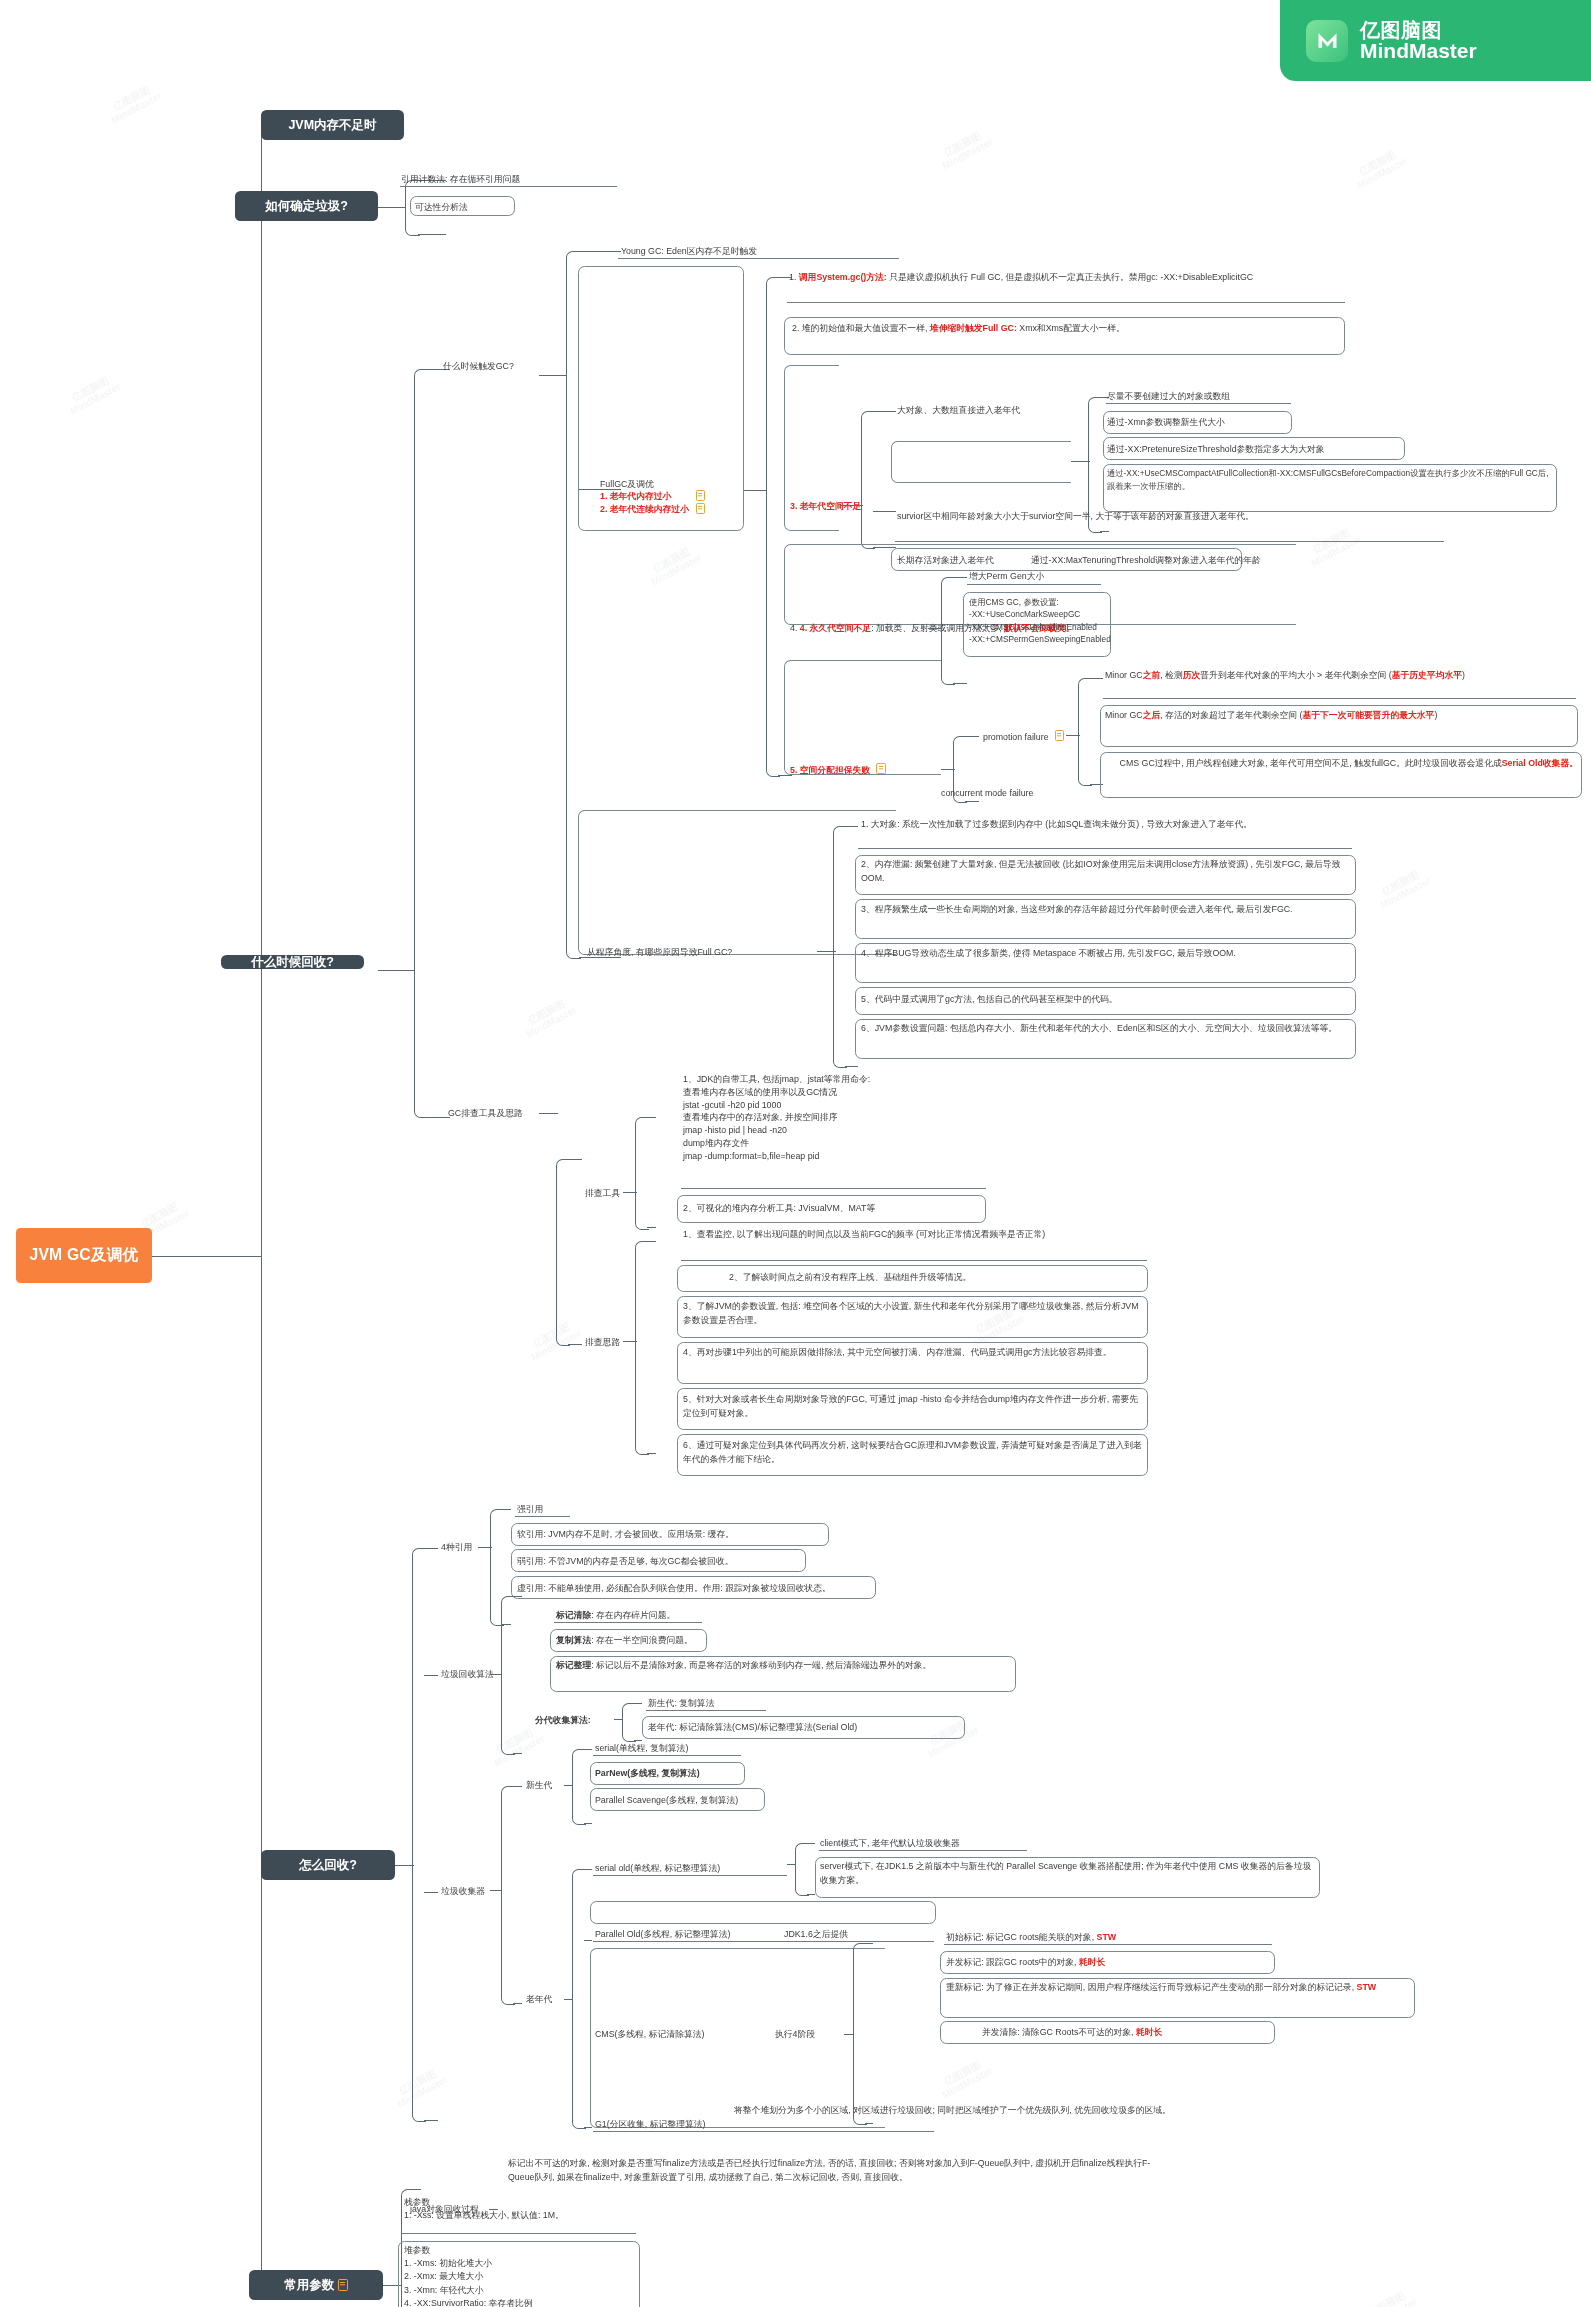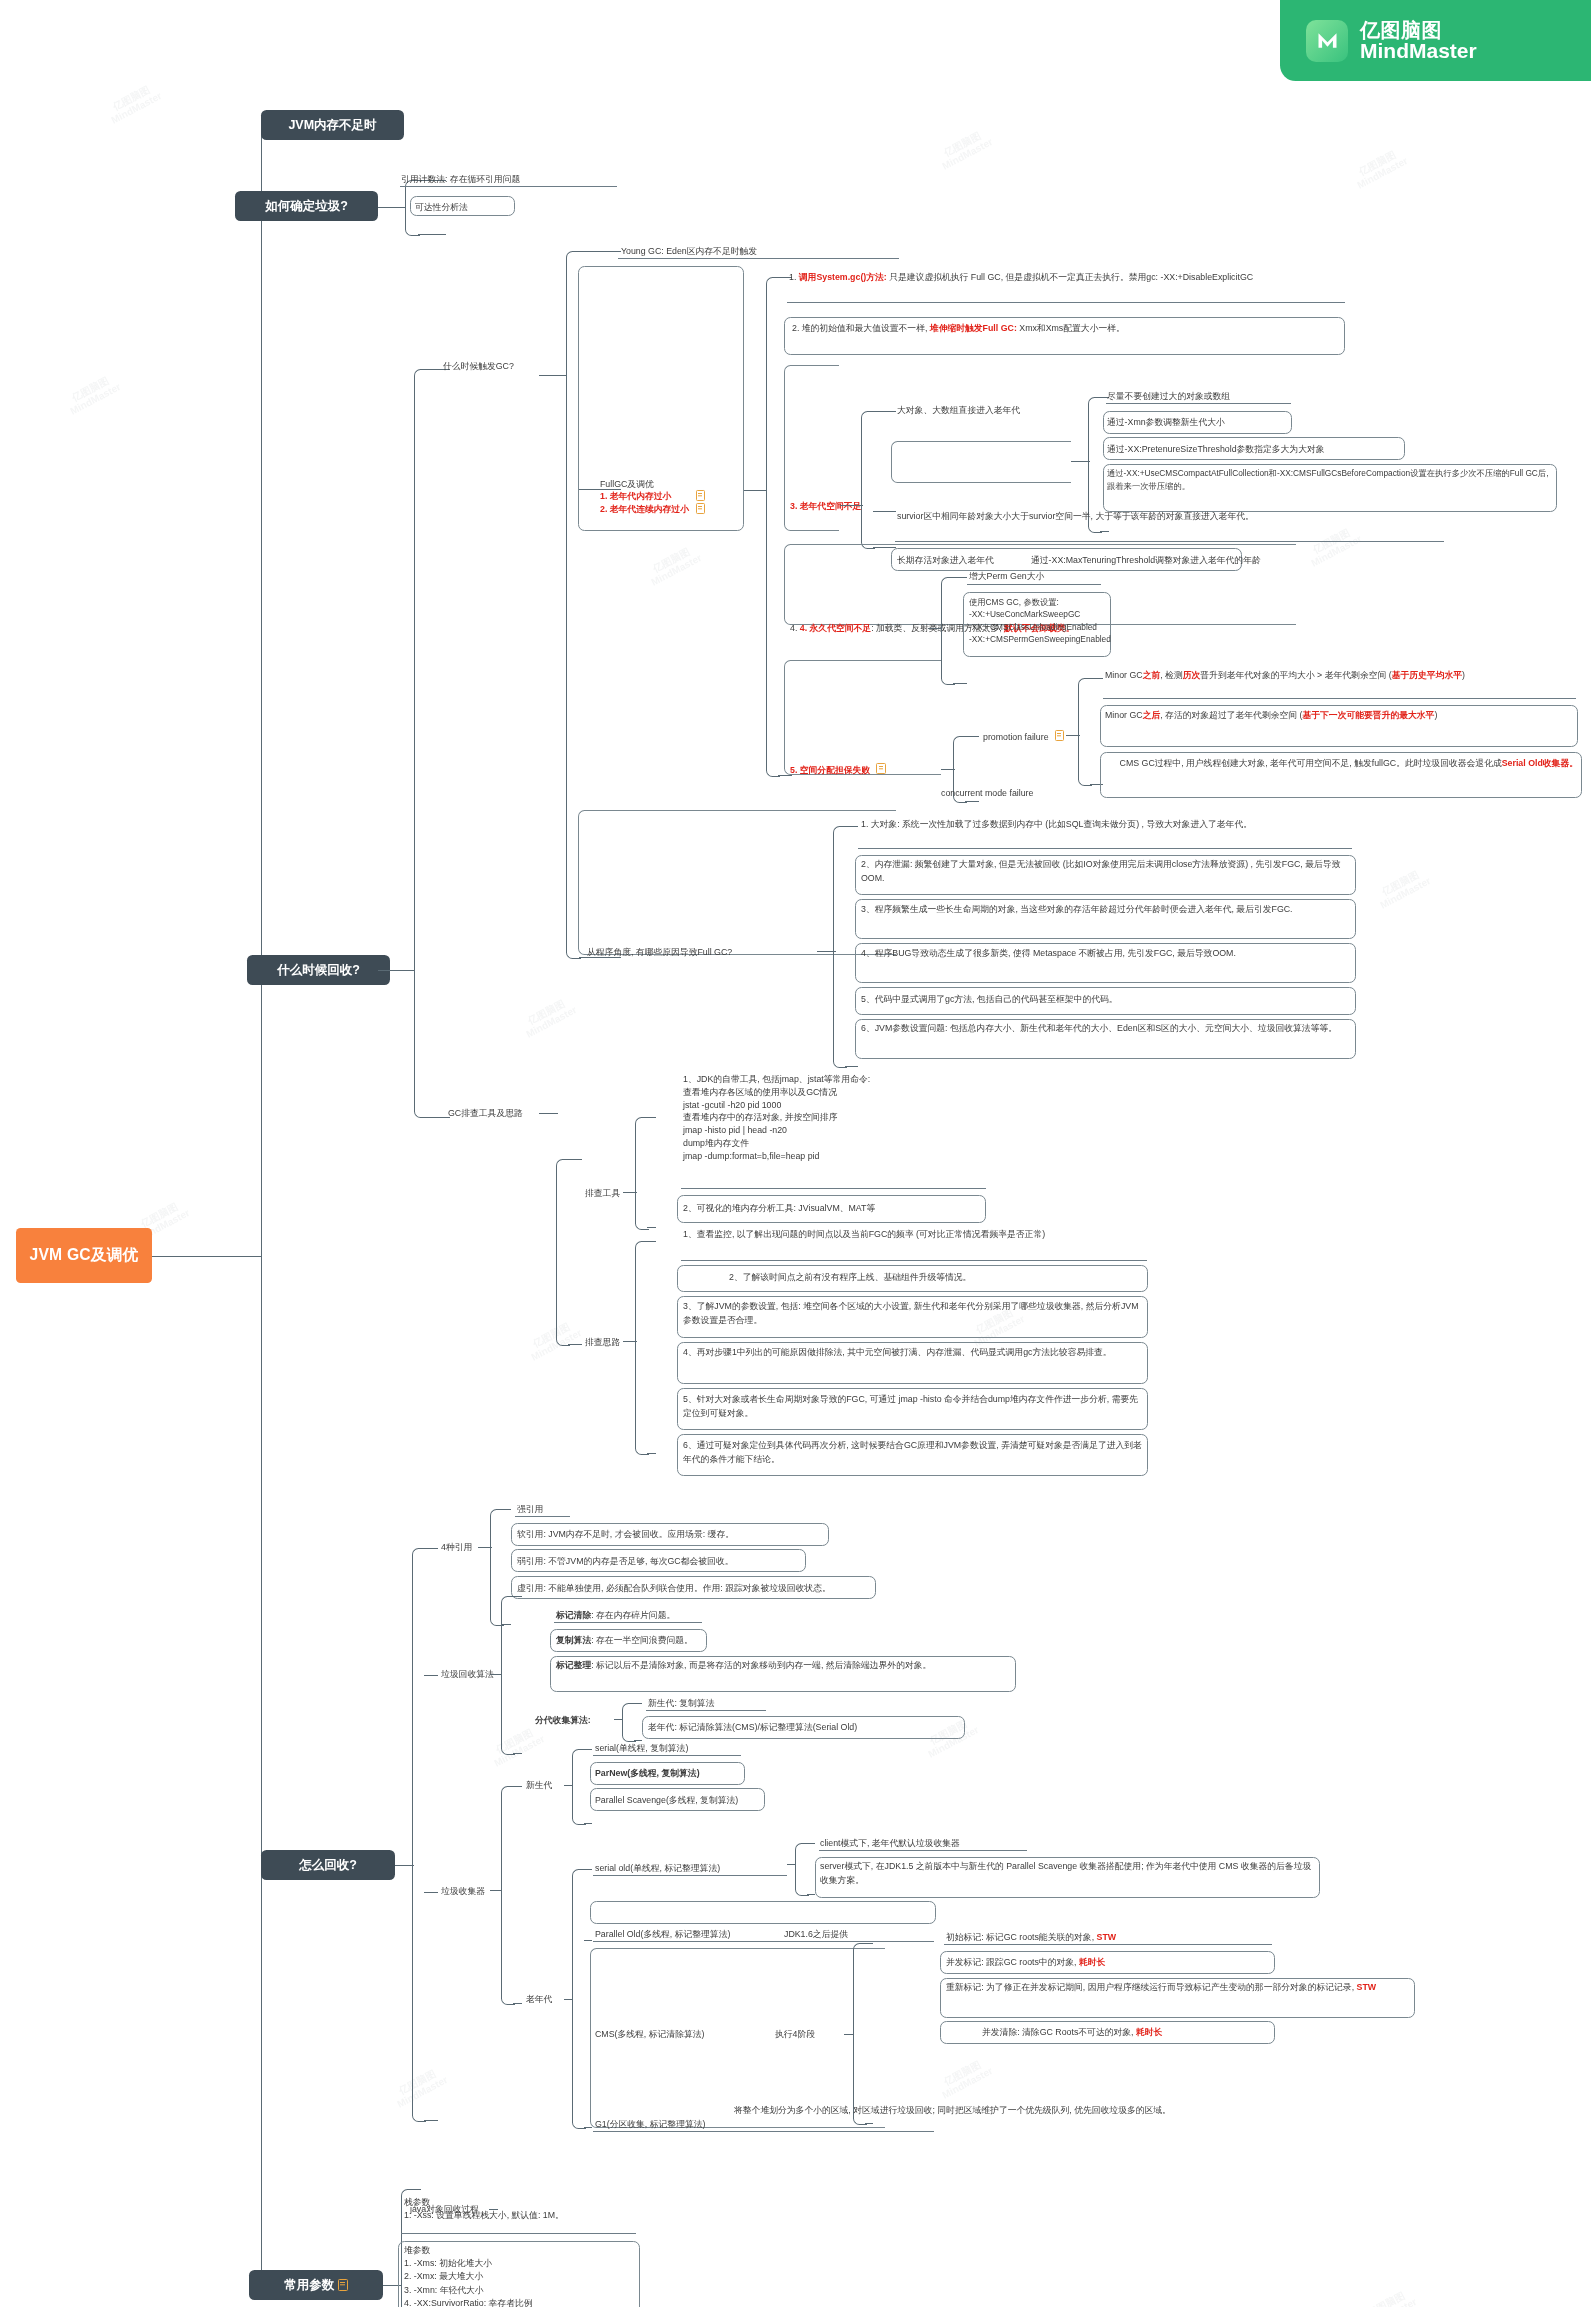--- a/index.html
+++ b/index.html
@@ -77,21 +77,21 @@
     </div>
   </div>
 
   <div class="node root" style="left:16px;top:1228px;width:136px;height:55px;">JVM GC及调优</div>
 
   <div class="vline" style="left:261px;top:125px;height:2164px;"></div>
   <div class="hline" style="left:152px;top:1256px;width:109px;"></div>
 
   <div class="node lvl1" style="left:261px;top:110px;width:143px;height:30px;">JVM内存不足时</div>
   <div class="node lvl1" style="left:235px;top:191px;width:143px;height:30px;">如何确定垃圾?</div>
-  <div class="node lvl1" style="left:247px;top:955px;width:143px;height:30px;">什么时候回收?</div>
+  <div class="node lvl1" style="left:221px;top:955px;width:143px;height:14px;">什么时候回收?</div>
   <div class="node lvl1" style="left:261px;top:1850px;width:134px;height:30px;">怎么回收?</div>
   <div class="node lvl1" style="left:249px;top:2270px;width:134px;height:30px;">
     <span>常用参数</span>
     <span class="note-icon"></span>
   </div>
 
   <div class="hline" style="left:378px;top:207px;width:28px;"></div>
   <div class="br" style="left:405px;top:180px;width:14px;height:54px;"></div>
   <div class="hline" style="left:418px;top:180px;width:28px;"></div>
   <div class="hline" style="left:418px;top:234px;width:28px;"></div>
@@ -450,20 +450,21 @@
     <span>并发清除: 清除GC Roots不可达的对象, </span><span class="red">耗时长</span>
   </div>
 
   <div class="node plain" style="left:595px;top:2118px;">G1(分区收集, 标记整理算法)</div>
   <div class="ul" style="left:593px;top:2131px;width:341px;"></div>
 
   <div class="node wrap" style="left:734px;top:2104px;width:503px;">将整个堆划分为多个小的区域, 对区域进行垃圾回收; 同时把区域维护了一个优先级队列, 优先回收垃圾多的区域。</div>
 
   <div class="node plain" style="left:410px;top:2203px;">java对象回收过程</div>
   <div class="hline" style="left:489px;top:2209px;width:9.2px;"></div>
+  <div class="node wrap" style="left:508px;top:2156px;width:655px;line-height:1.6;">标记出不可达的对象, 检测对象是否重写finalize方法或是否已经执行过finalize方法, 否的话, 直接回收; 否则将对象加入到F-Queue队列中, 虚拟机开启finalize线程执行F-Queue队列, 如果在finalize中, 对象重新设置了引用, 成功拯救了自己, 第二次标记回收, 否则, 直接回收。</div>
 
   <div class="hline" style="left:383px;top:2285px;width:18.5px;"></div>
   <div class="br" style="left:401px;top:2189px;width:13px;height:314px;"></div>
   <div class="hline" style="left:412px;top:2189px;width:9.2px;"></div>
 
   <div class="node plain pre" style="left:404px;top:2196px;line-height:1.5;">栈参数
 1. -Xss: 设置单线程栈大小, 默认值: 1M。</div>
   <div class="ul" style="left:401px;top:2233px;width:235px;"></div>
 
   <div class="pill" style="left:398px;top:2241px;width:242px;height:120px;"></div>

